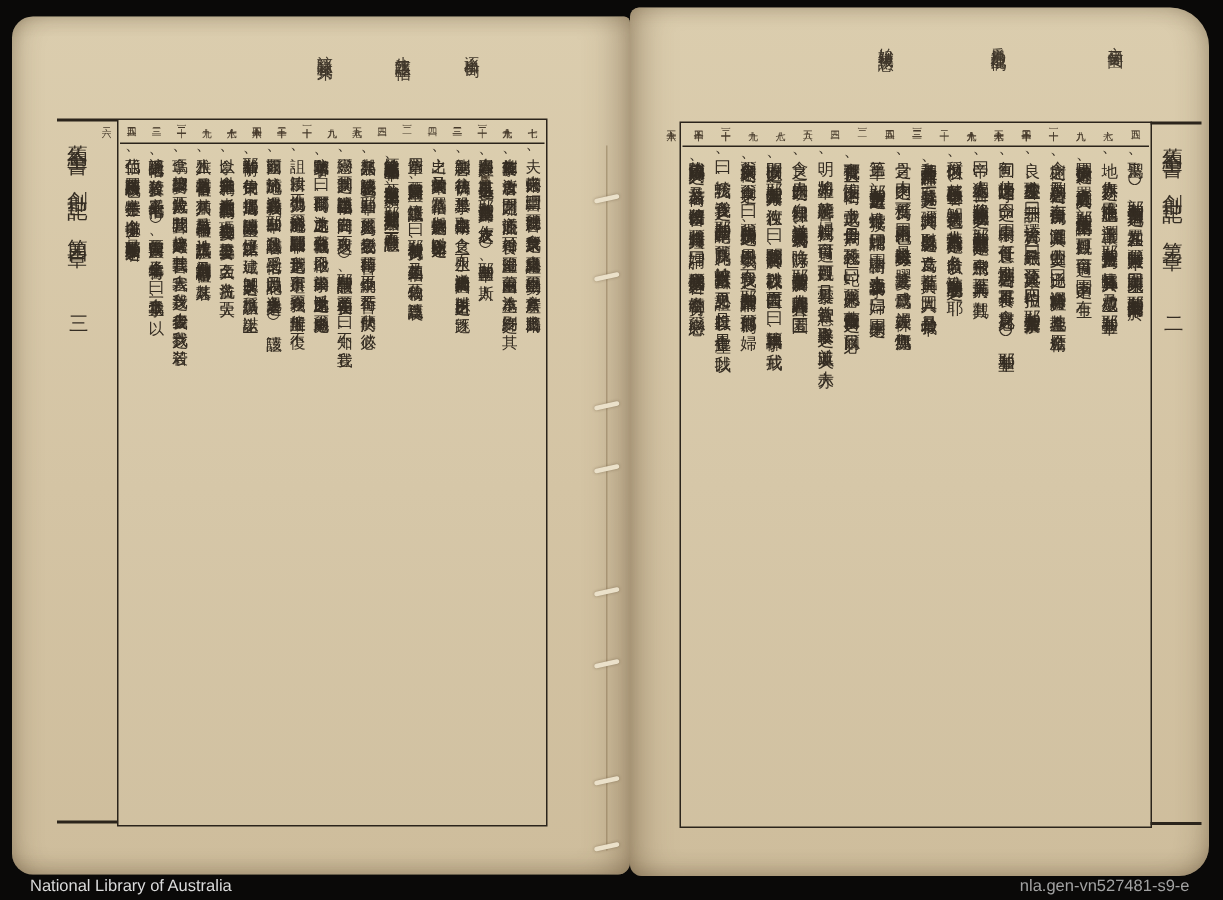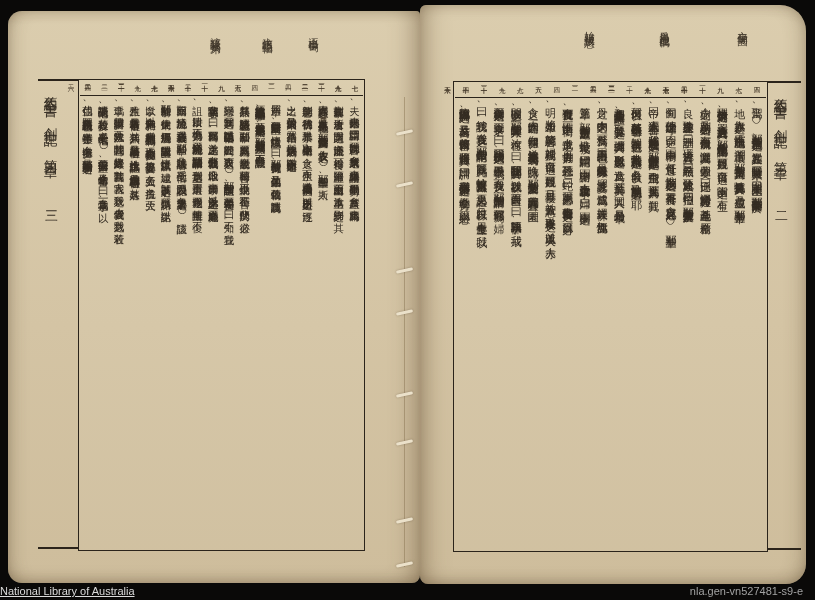--- a/index.html
+++ b/index.html
@@ -39,22 +39,22 @@
   .m-pagenum{margin-inline-start:44px;font-size:13px;}
   .mrule{position:absolute;height:2px;background:#2b241b;}
   #right-page .mrule.t{left:347px;top:76px;width:34px;}
   #right-page .mrule.b{left:347px;top:543px;width:34px;}
   #left-page  .mrule.t{left:30px;top:68px;width:40px;}
   #left-page  .mrule.b{left:30px;top:536px;width:40px;}
   .thread{position:absolute;right:15px;top:86px;bottom:16px;width:1.5px;background:rgba(125,103,70,.42);}
   .knot{position:absolute;right:7px;width:17px;height:3px;background:#ebe1ca;border-radius:2px;
         box-shadow:0 0 2px rgba(80,60,35,.45);transform:rotate(-12deg);}
   .banner{position:absolute;bottom:3px;font-family:"Liberation Sans",sans-serif;font-size:11px;}
-  #banner-left{left:0;color:#dbdbdb;text-decoration:underline;}
-  #banner-right{right:12px;color:#a2a2a2;}
+  #banner-left{left:20px;color:#dbdbdb;}
+  #banner-right{right:22px;color:#a2a2a2;}
 </style>
 </head>
 <body>
 
 <div id="canvas">
 
   <div class="page" id="left-page">
     <div class="tab" style="left:299px">逐出伊甸</div>
     <div class="tab" style="left:253px">生該隱亞伯</div>
     <div class="tab" style="left:201px">該隱殺其弟</div>

